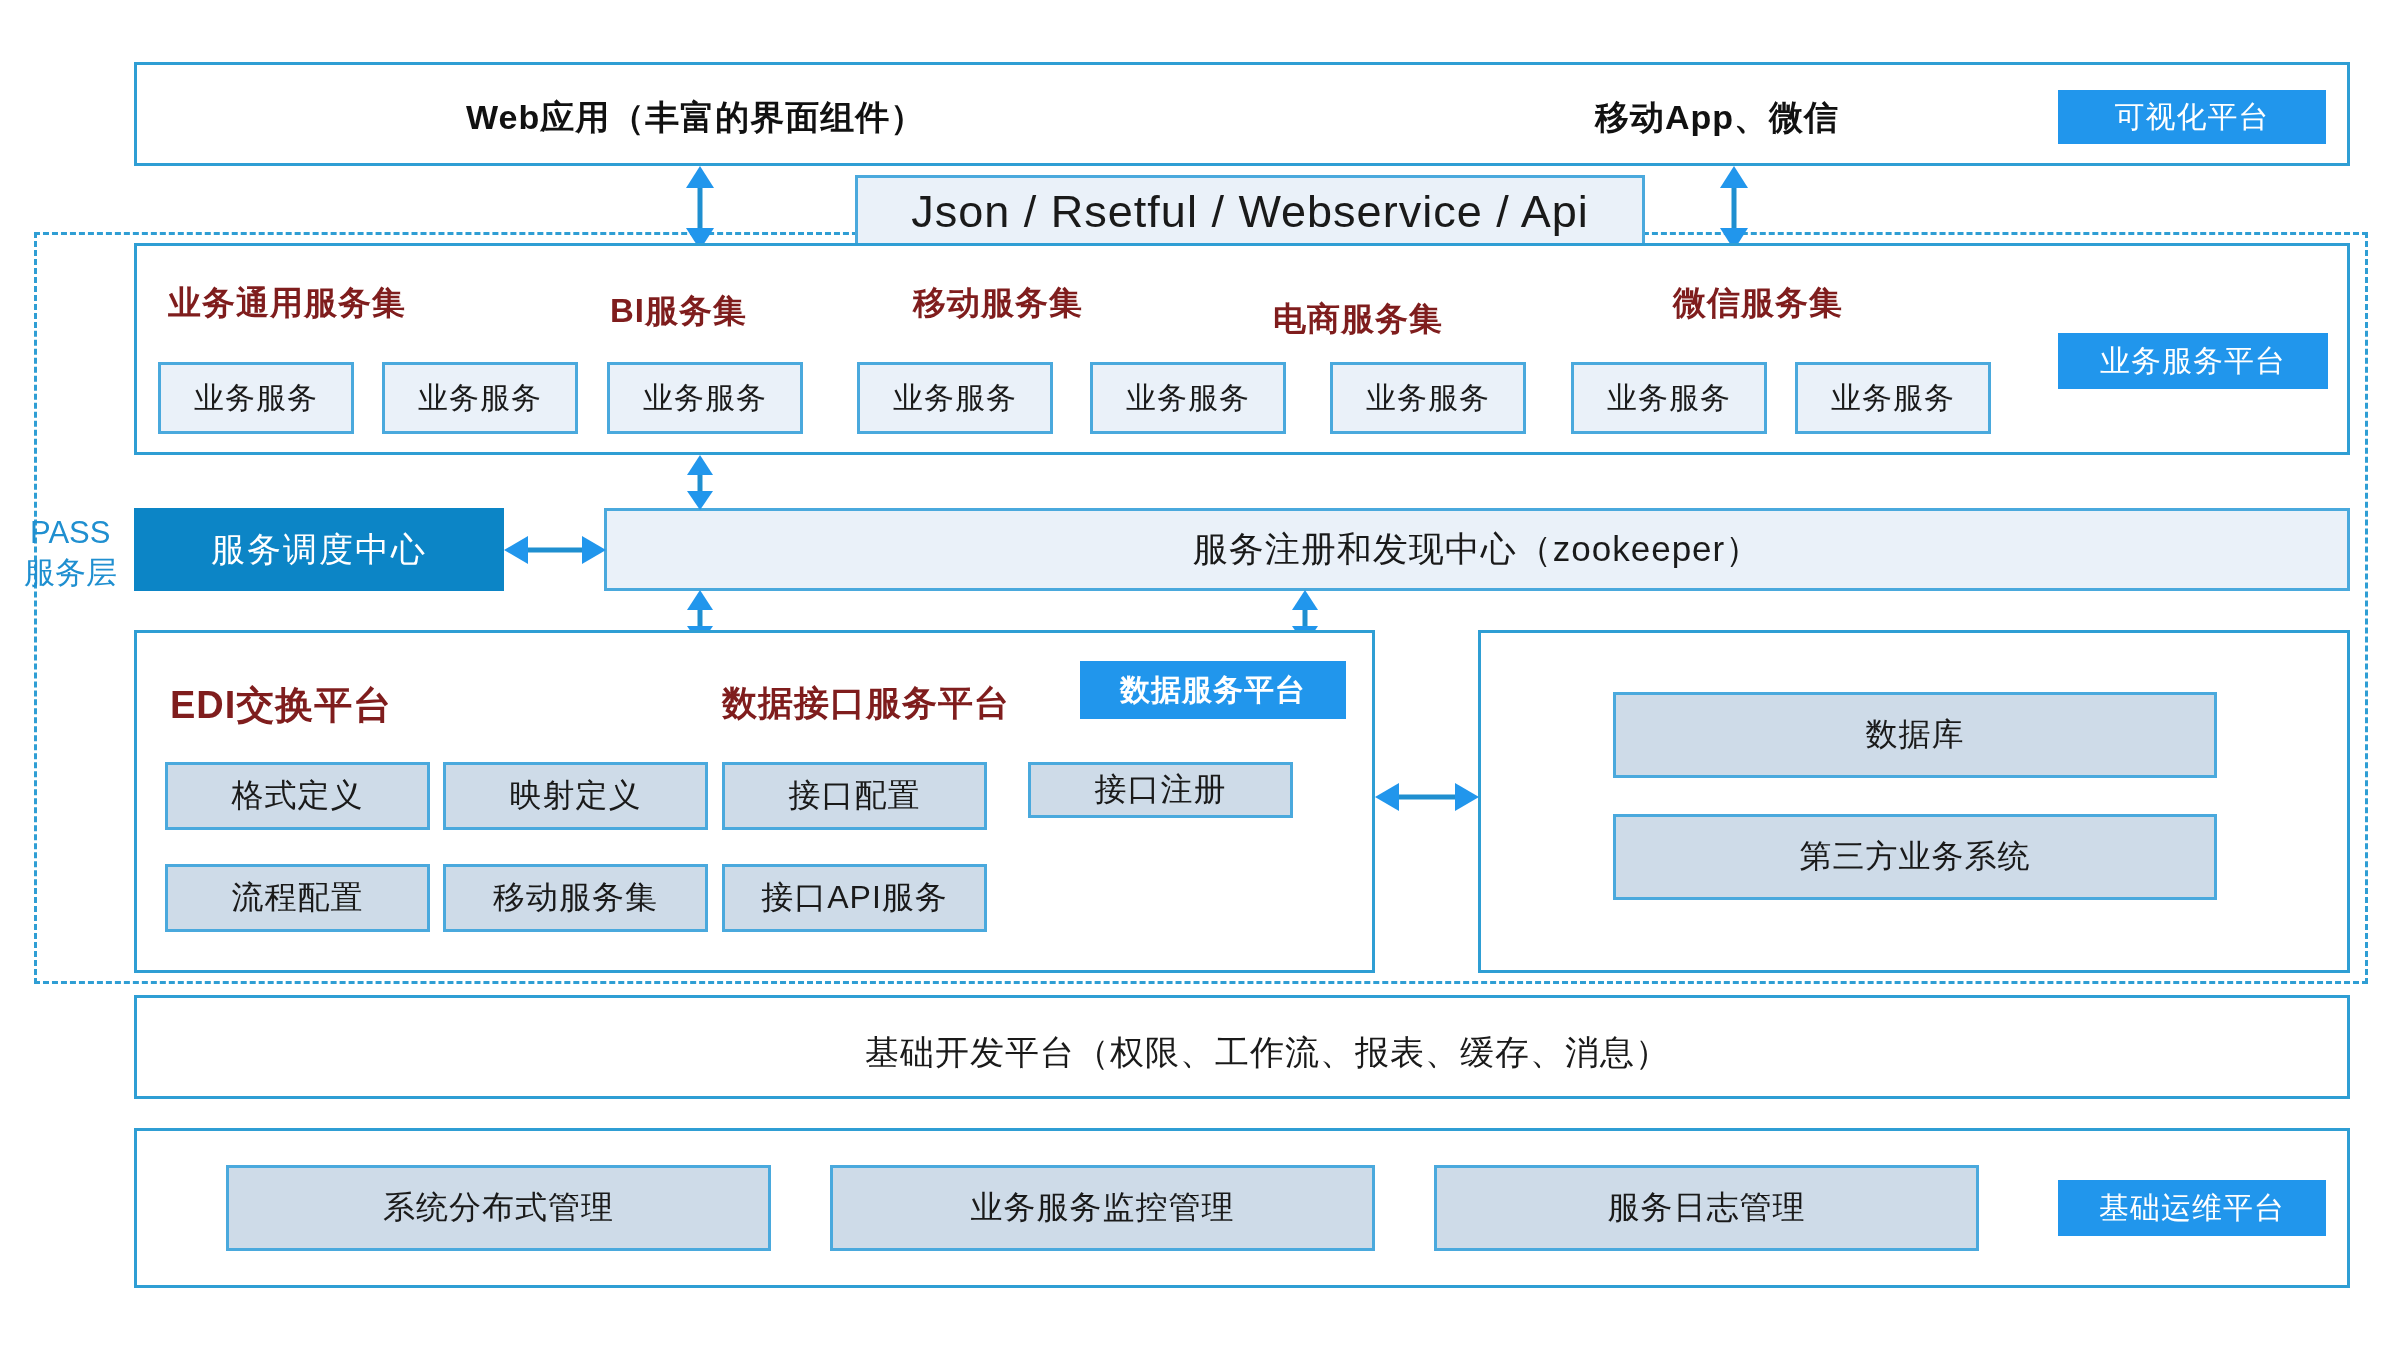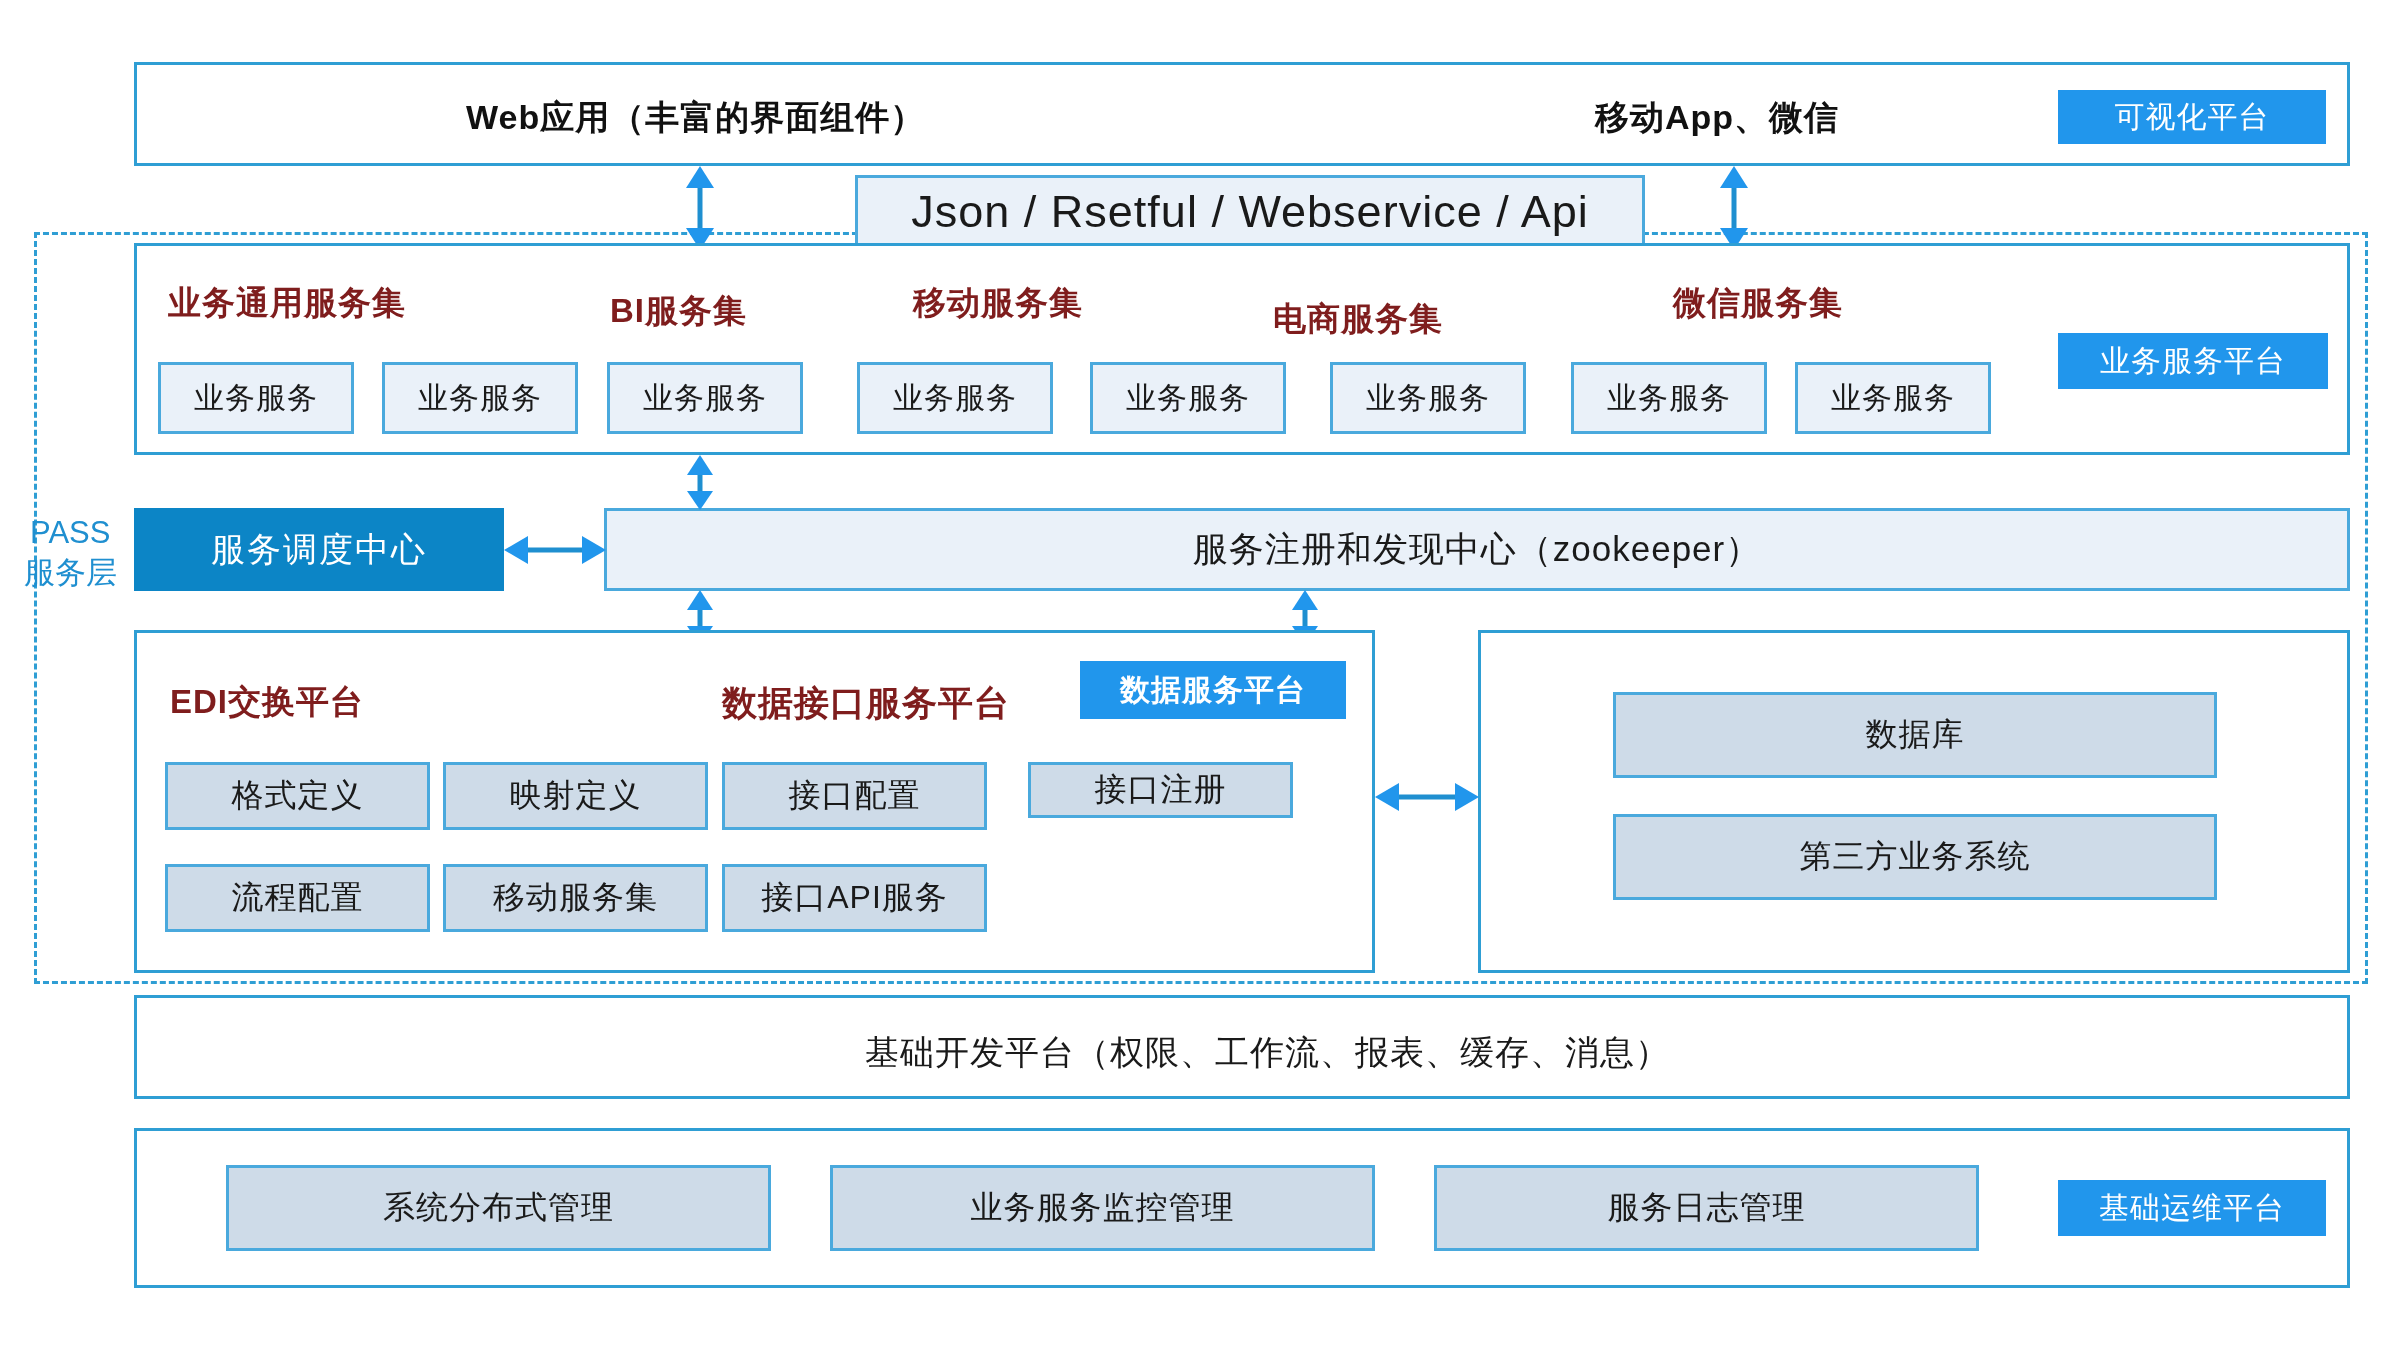--- a/index.html
+++ b/index.html
@@ -159,21 +159,21 @@
     <polygon points="20,55 33,36 7,36" fill="#2196ec"></polygon>
   </svg>
   <svg class="arrow-svg" style="left:1285px; top:590px;" width="40" height="55" viewBox="0 0 40 55">
     <line x1="20" y1="10" x2="20" y2="45" stroke="#1f8fd0" stroke-width="5"></line>
     <polygon points="20,0 33,20 7,20" fill="#2196ec"></polygon>
     <polygon points="20,55 33,36 7,36" fill="#2196ec"></polygon>
   </svg>
 
   <div class="frame" style="left:134px; top:630px; width:1241px; height:343px;"></div>
 
-  <div class="label-bold" style="left:170px; top:680px; font-size:33px;">EDI交换平台</div>
+  <div class="label-bold" style="left:170px; top:680px; font-size:38px;">EDI交换平台</div>
   <div class="label-bold" style="left:722px; top:680px; font-size:35px;">数据接口服务平台</div>
   <div class="solid-blue" style="left:1080px; top:661px; width:266px; height:58px;font-weight:bold;">数据服务平台</div>
 
   <div class="greybox" style="left:165px; top:762px; width:265px; height:68px;">格式定义</div>
   <div class="greybox" style="left:443px; top:762px; width:265px; height:68px;">映射定义</div>
   <div class="greybox" style="left:165px; top:864px; width:265px; height:68px;">流程配置</div>
   <div class="greybox" style="left:443px; top:864px; width:265px; height:68px;">移动服务集</div>
 
   <div class="greybox" style="left:722px; top:762px; width:265px; height:68px;">接口配置</div>
   <div class="greybox" style="left:1028px; top:762px; width:265px; height:56px;">接口注册</div>

